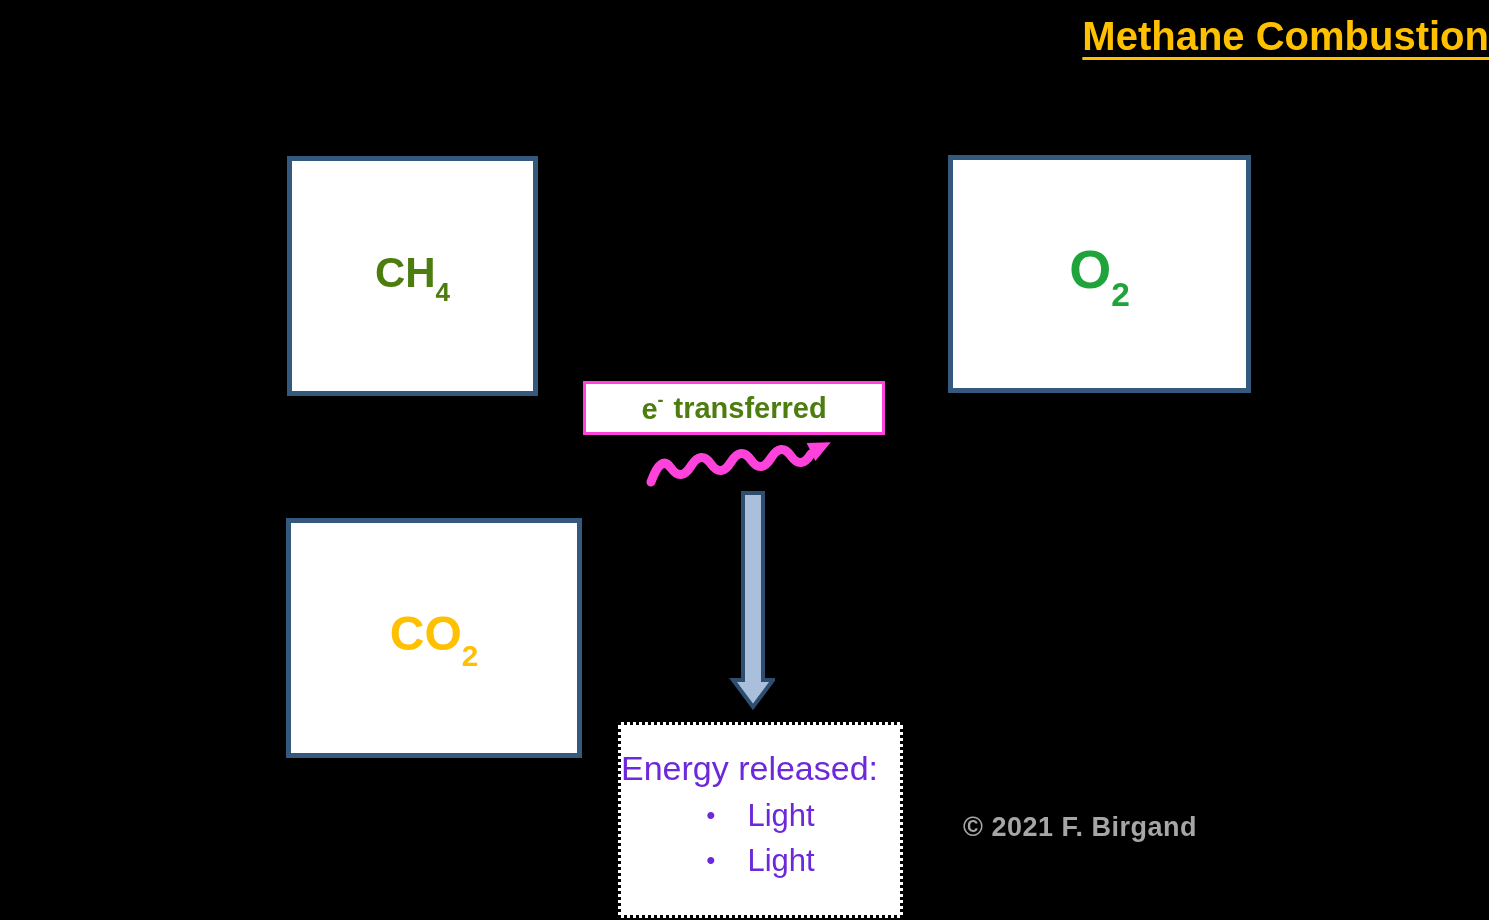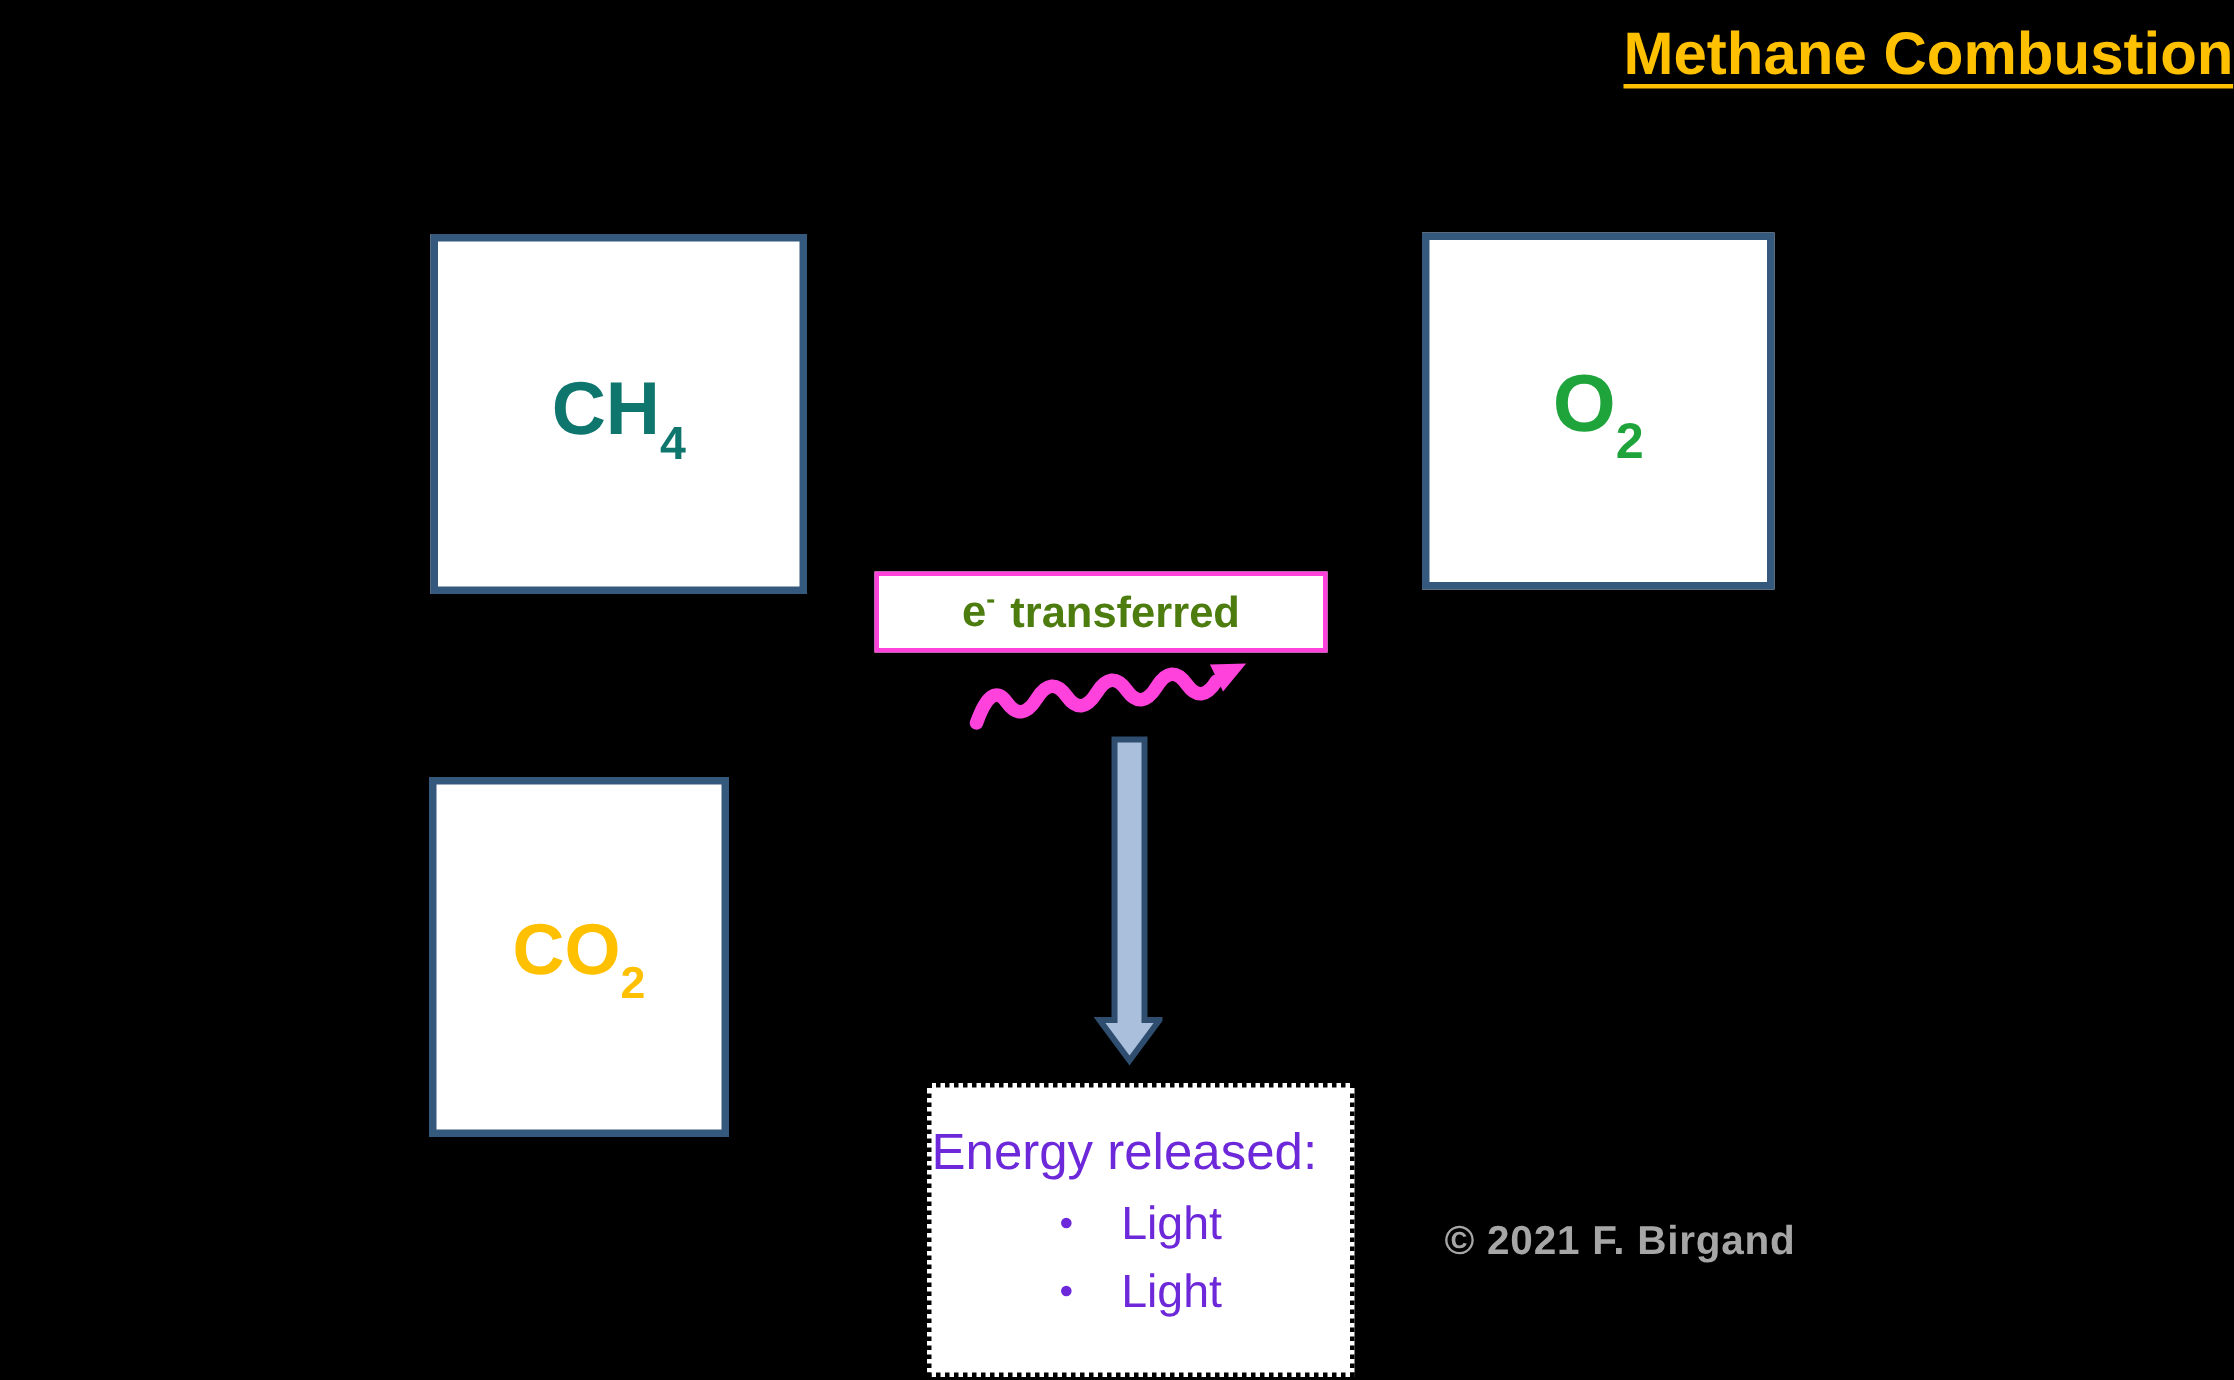--- a/index.html
+++ b/index.html
@@ -10,26 +10,26 @@
   .title{
     position:absolute;left:0;top:14px;width:100%;text-align:right;
     color:#FFC000;font-size:40px;font-weight:bold;
     text-decoration:underline;text-decoration-thickness:3px;text-underline-offset:7px;
   }
   .box{
     position:absolute;background:#fff;border:5px solid #35587D;box-sizing:border-box;
     display:flex;align-items:center;justify-content:center;
   }
   .box-ch4{left:287px;top:156px;width:251px;height:240px;}
-  .box-o2 {left:948px;top:155px;width:235px;height:238px;justify-content:center;}
-  .box-co2{left:286px;top:518px;width:200px;height:240px;}
+  .box-o2 {left:948px;top:155px;width:303px;height:238px;justify-content:center;}
+  .box-co2{left:286px;top:518px;width:296px;height:240px;}
   .box-h2o{left:945px;top:520px;width:265px;height:237px;}
   .formula{font-weight:bold;line-height:1;}
   .formula sub{font-size:0.62em;font-weight:bold;position:relative;top:0.18em;}
-  .f-ch4{font-size:50px;color:#0f766e;}
+  .f-ch4{font-size:42px;color:#4d7c0f;}
   .f-o2 {font-size:54px;color:#1FA43C;}
   .f-co2{font-size:48px;color:#FFC000;}
   .f-h2o{font-size:54px;color:#4A86C8;}
   .ebox{
     position:absolute;left:583px;top:381px;width:302px;height:54px;box-sizing:border-box;
     background:#fff;border:3px solid #FF42DC;
     display:flex;align-items:center;justify-content:center;
   }
   .etext{color:#4d7c0f;font-size:29px;font-weight:bold;line-height:1;}
   .etext sup{font-size:0.62em;font-weight:bold;position:relative;top:-0.1em;}

